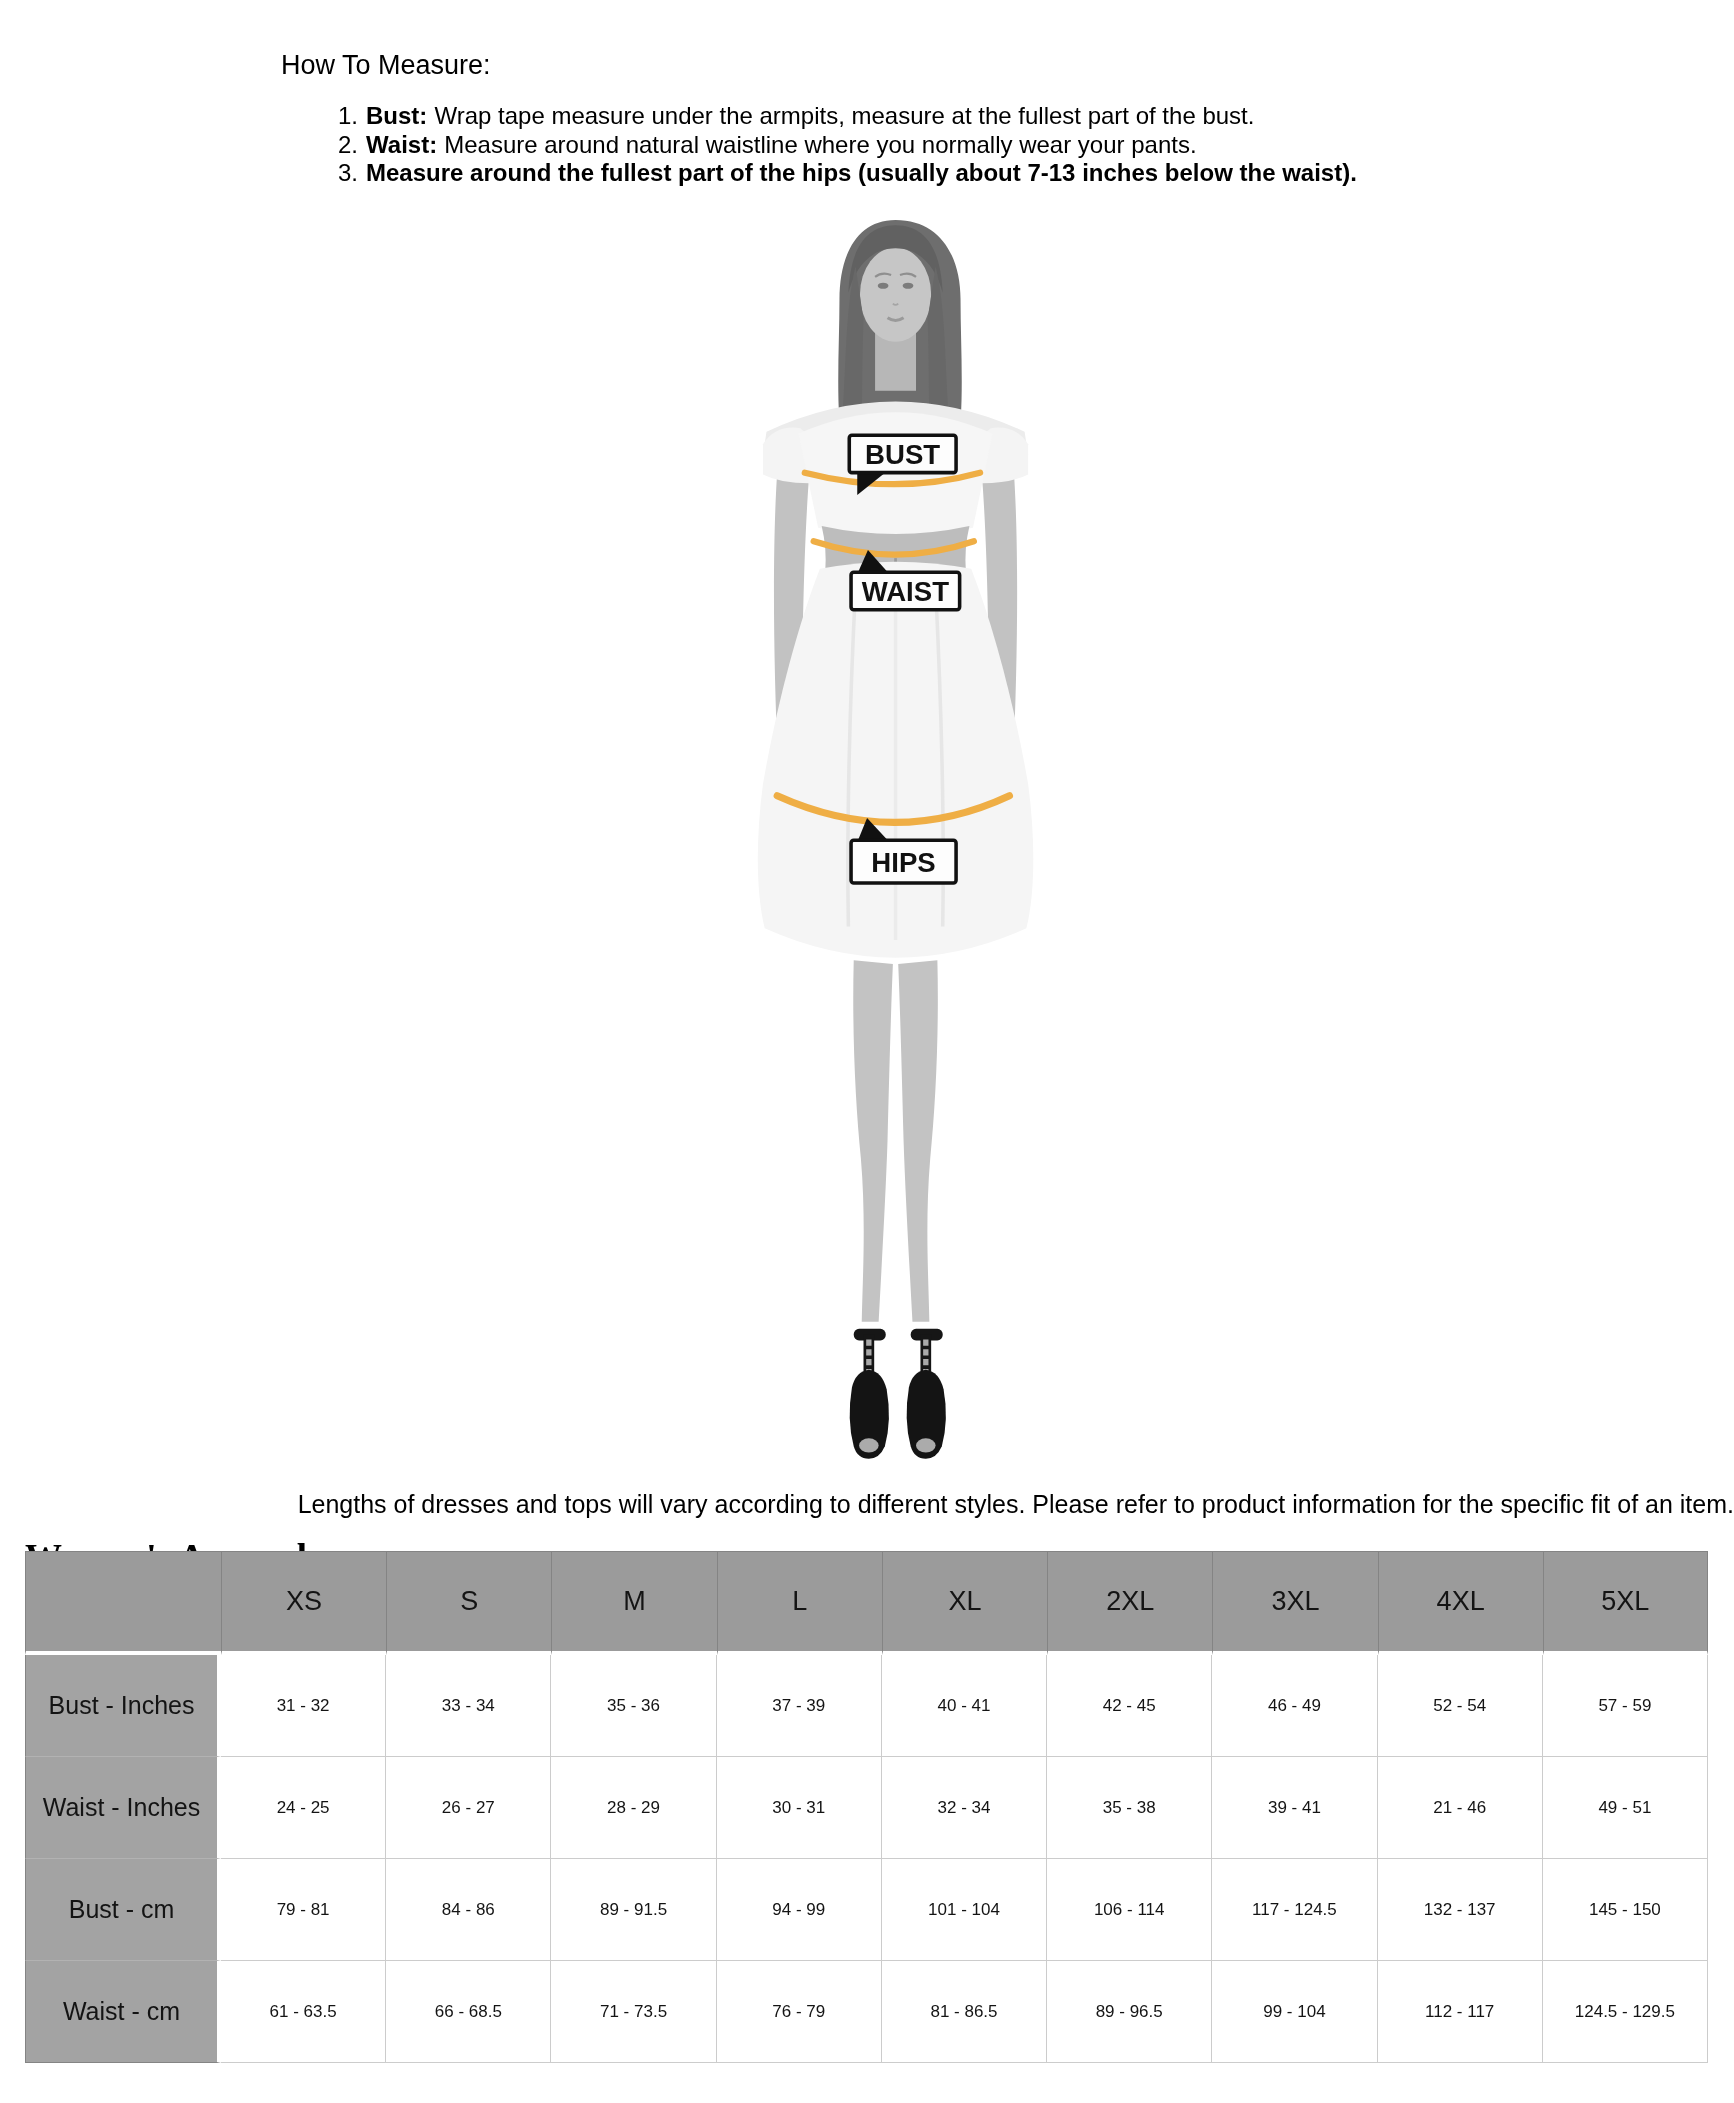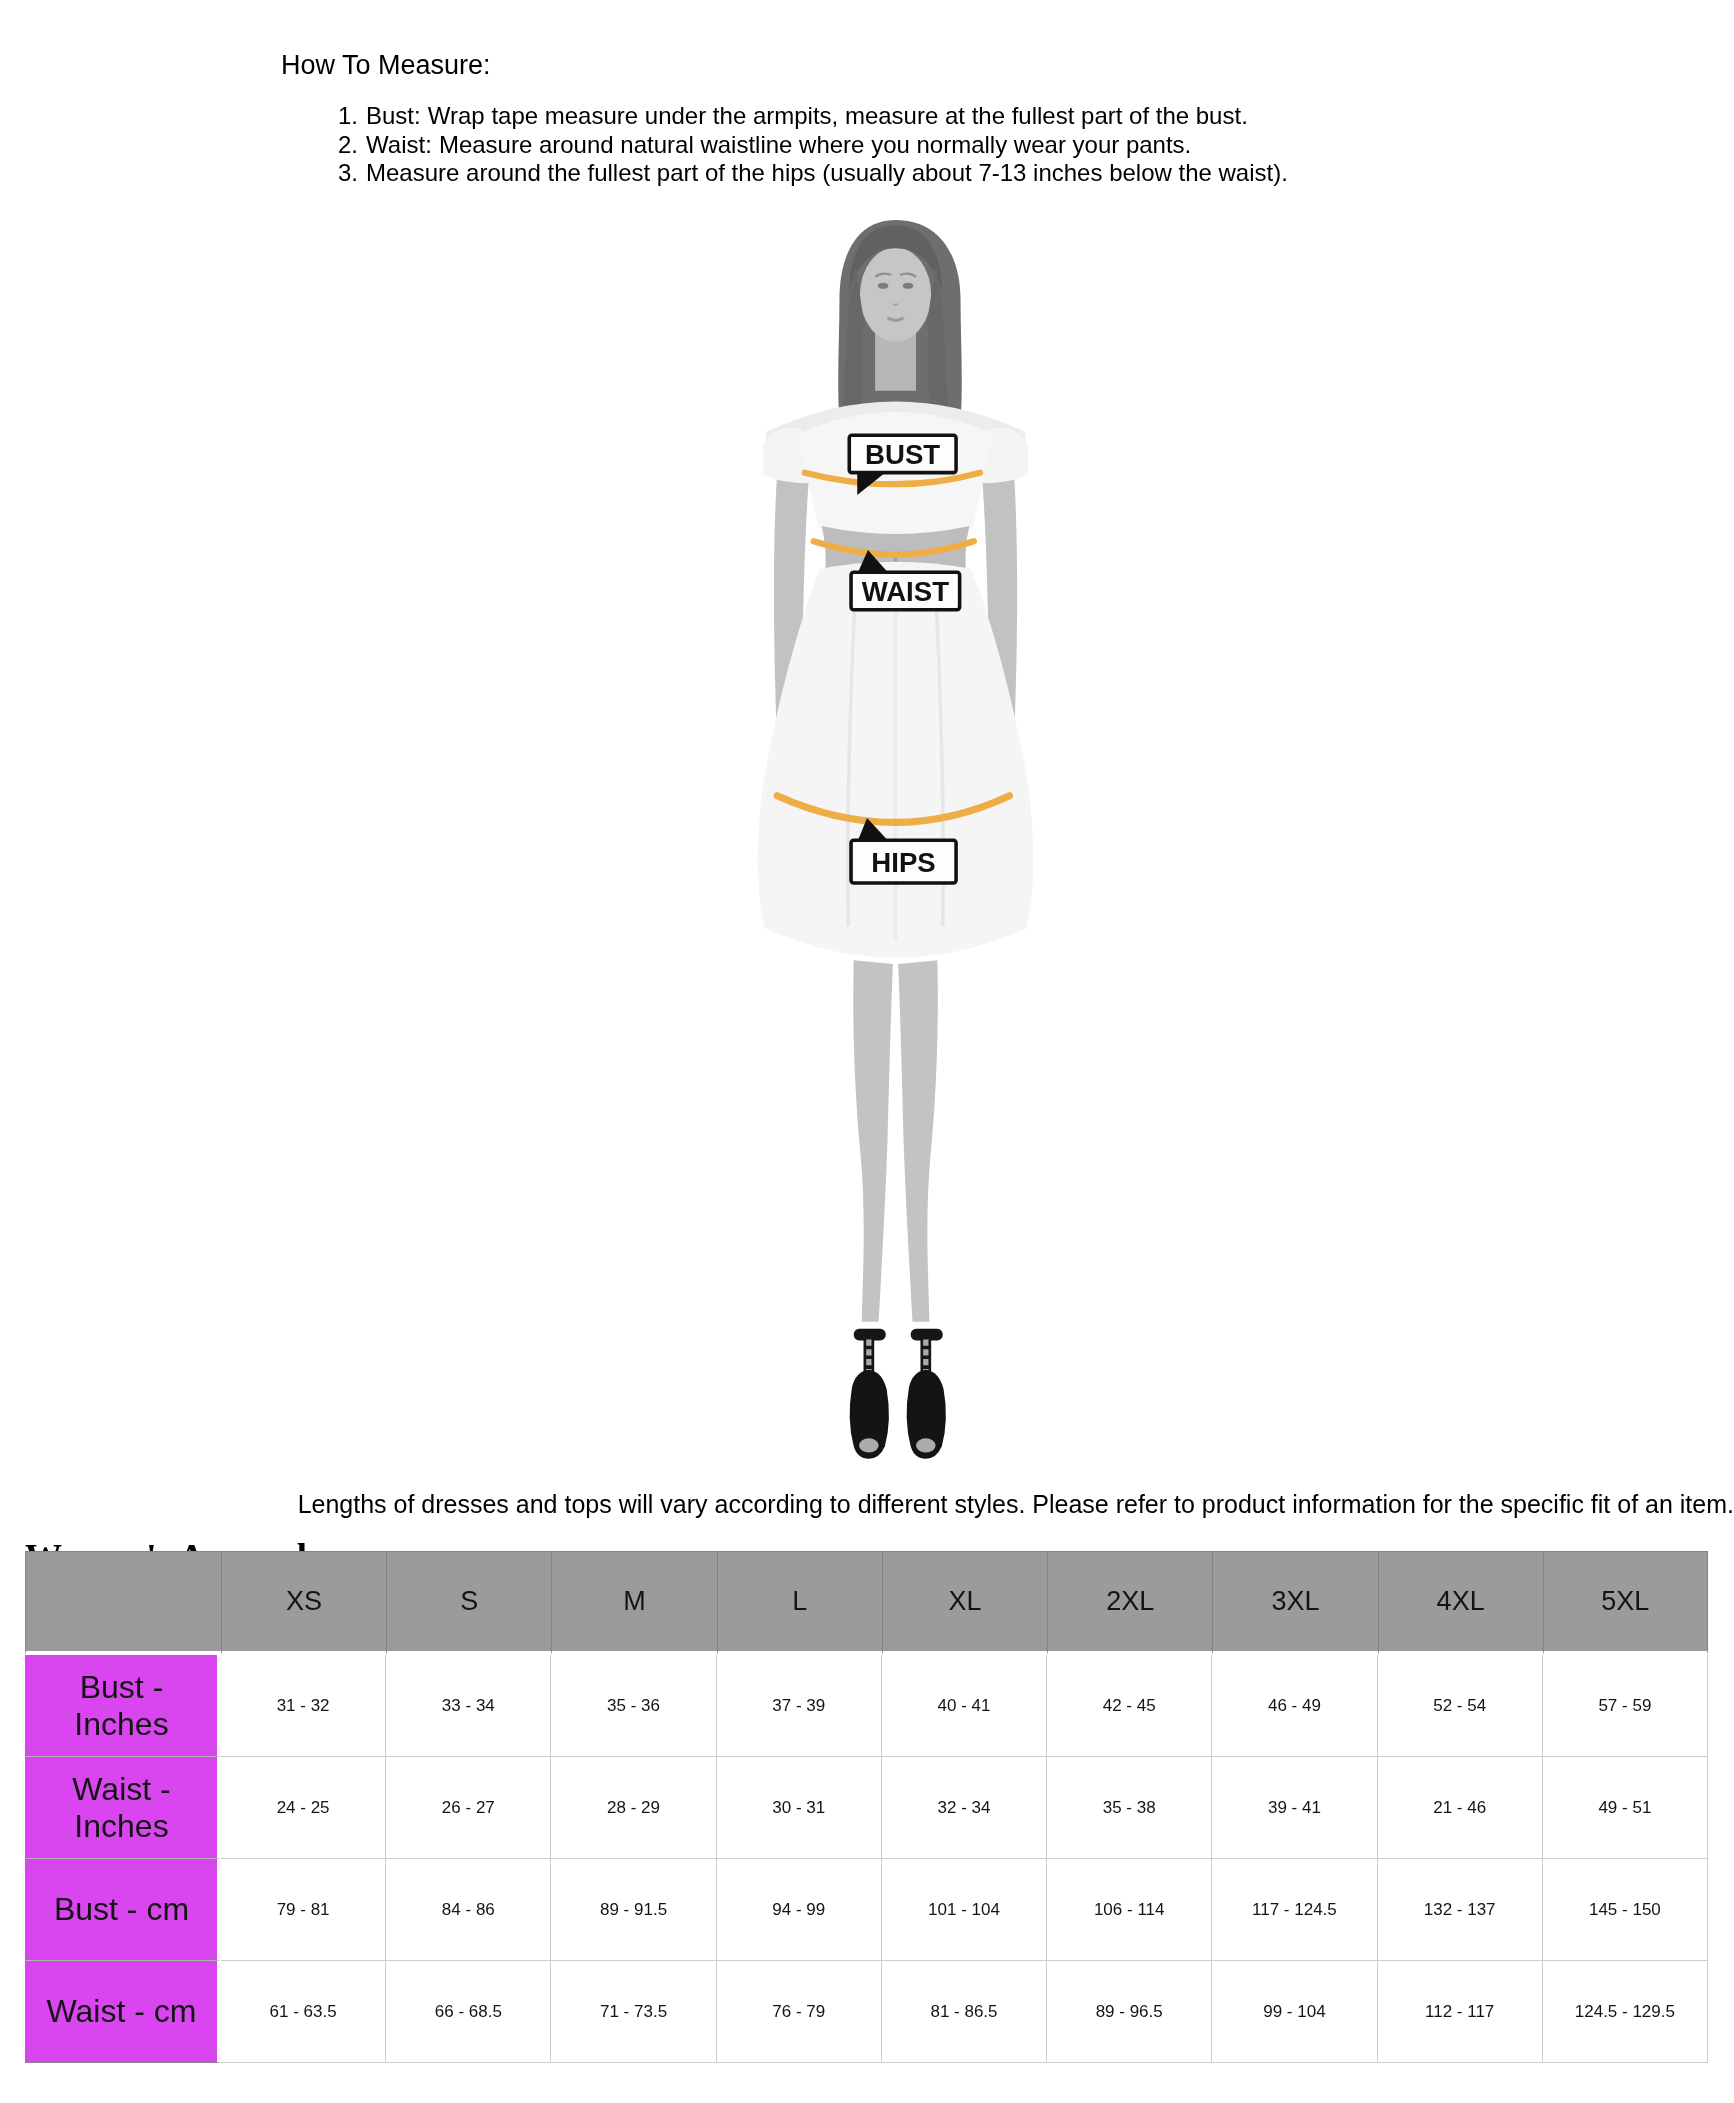--- a/index.html
+++ b/index.html
@@ -10,21 +10,21 @@
     color:#000;
     overflow:hidden;
   }
   .abs{position:absolute;margin-top:36px;}
 
   
   #howto-title{left:281px;top:14.3px;font-size:27px;line-height:30px;}
   #steps{left:338px;top:66px;font-size:24px;line-height:28.5px;}
   .step{white-space:nowrap;}
   .step .num{margin-right:8px;}
-  .step .kw{font-weight:normal;margin-right:7.1px;}
+  .step .kw{font-weight:bold;margin-right:7.1px;}
 
   
   #figure-wrap{left:722px;top:178px;width:356px;height:1256px;}
 
   
   #note{left:0;top:1453px;width:1734px;text-align:right;font-size:25px;line-height:30px;}
 
   
   #section-title{left:25px;top:1501px;font-size:37px;font-weight:bold;line-height:41px;font-family:Liberation Serif, serif;}
 
@@ -45,21 +45,21 @@
   #size-table thead tr{height:104px;}
   #size-table tbody tr{height:102px;}
   #size-table thead th{
     background:#9b9b9b;font-size:27px;
     border-top:1.8px solid #848484;
     border-left:1.8px solid #848484;
     border-bottom:4.5px solid #ffffff;
   }
   #size-table thead th:last-child{border-right:1.8px solid #848484;}
   #size-table tbody th{
-    background:#d946ef;font-size:32px;
+    background:#a3a3a3;font-size:25px;
     border-left:1.8px solid #848484;
     border-right:4.5px solid #ffffff;
     border-bottom:1.8px solid #b2b2b2;
   }
   #size-table tbody tr:last-child th{border-bottom:1.8px solid #848484;text-align:center;}
   #size-table td{
     background:#ffffff;font-size:17px;
     border-right:0.9px solid #cccccc;
     border-bottom:0.9px solid #cccccc;
   }

